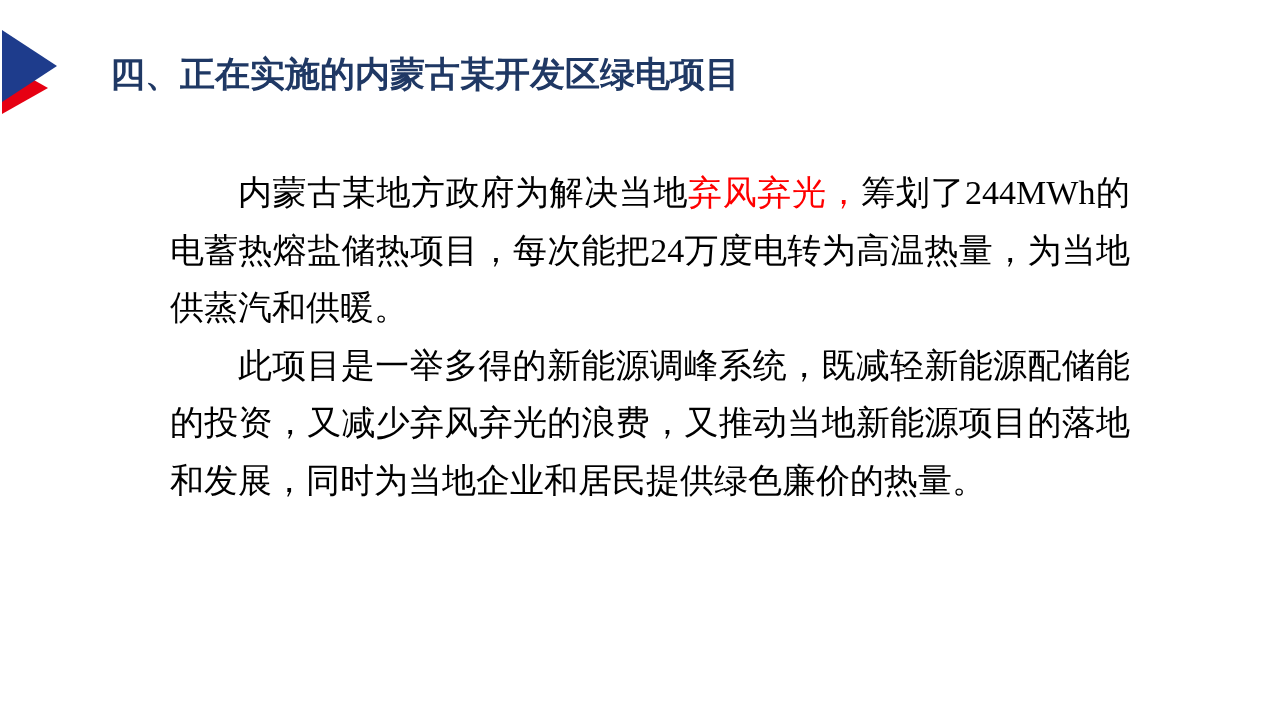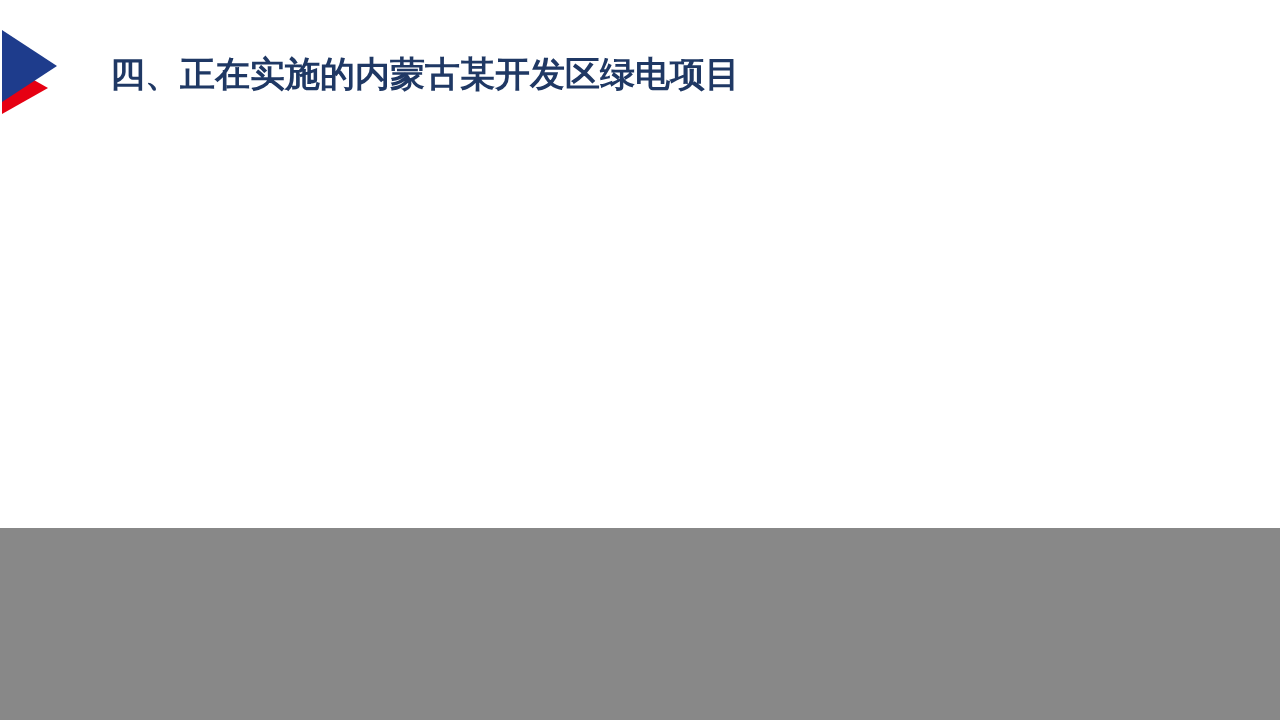--- a/index.html
+++ b/index.html
@@ -3,21 +3,21 @@
 <meta charset="utf-8">
 <style>
   html, body {
     margin: 0;
     padding: 0;
     background: #888;
   }
   .slide {
     position: relative;
     width: 1280px;
-    height: 528px;
+    height: 720px;
     background: #FFFFFF;
     overflow: hidden;
     font-family: "Liberation Serif", "DejaVu Serif", serif;
   }
   .corner-decoration {
     position: absolute;
     left: 0;
     top: 0;
     width: 70px;
     height: 140px;
@@ -58,14 +58,20 @@
 
 <div class="slide">
 
   <svg class="corner-decoration" viewBox="0 0 70 140" xmlns="http://www.w3.org/2000/svg">
     <polygon points="2,62 48,88 2,114" fill="#E60012"></polygon>
     <polygon points="2,30 57,66 2,102" fill="#1E3C8C"></polygon>
   </svg>
 
   <div class="slide-title">四、正在实施的内蒙古某开发区绿电项目</div>
 
+  <div class="body-text">
+    <p>
+      <span>内蒙古某地方政府为解决当地</span><span class="highlight">弃风弃光，</span><span>筹划了244MWh的电蓄热熔盐储热项目，每次能把24万度电转为高温热量，为当地供蒸汽和供暖。</span>
+    </p>
+    <p>此项目是一举多得的新能源调峰系统，既减轻新能源配储能的投资，又减少弃风弃光的浪费，又推动当地新能源项目的落地和发展，同时为当地企业和居民提供绿色廉价的热量。</p>
+  </div>
 
 </div>
 
 </body></html>

